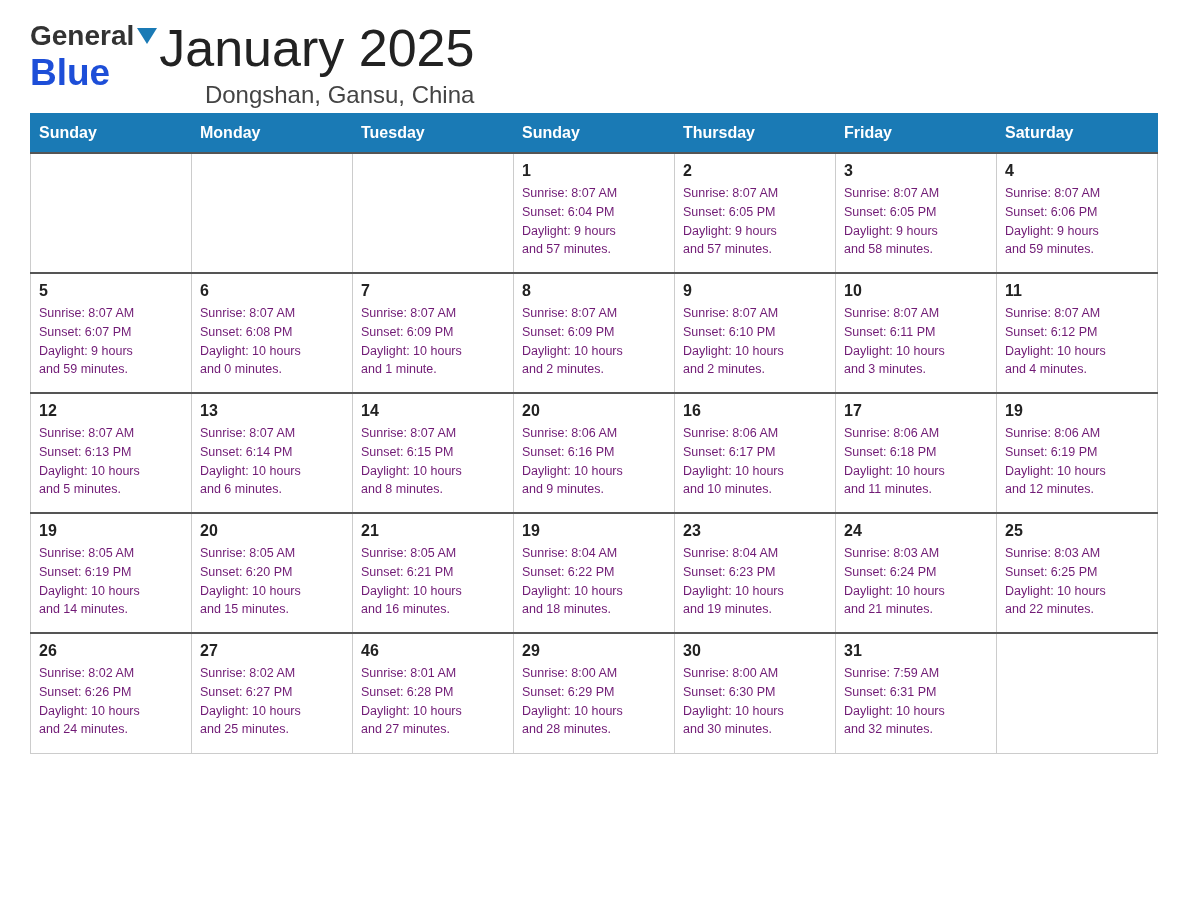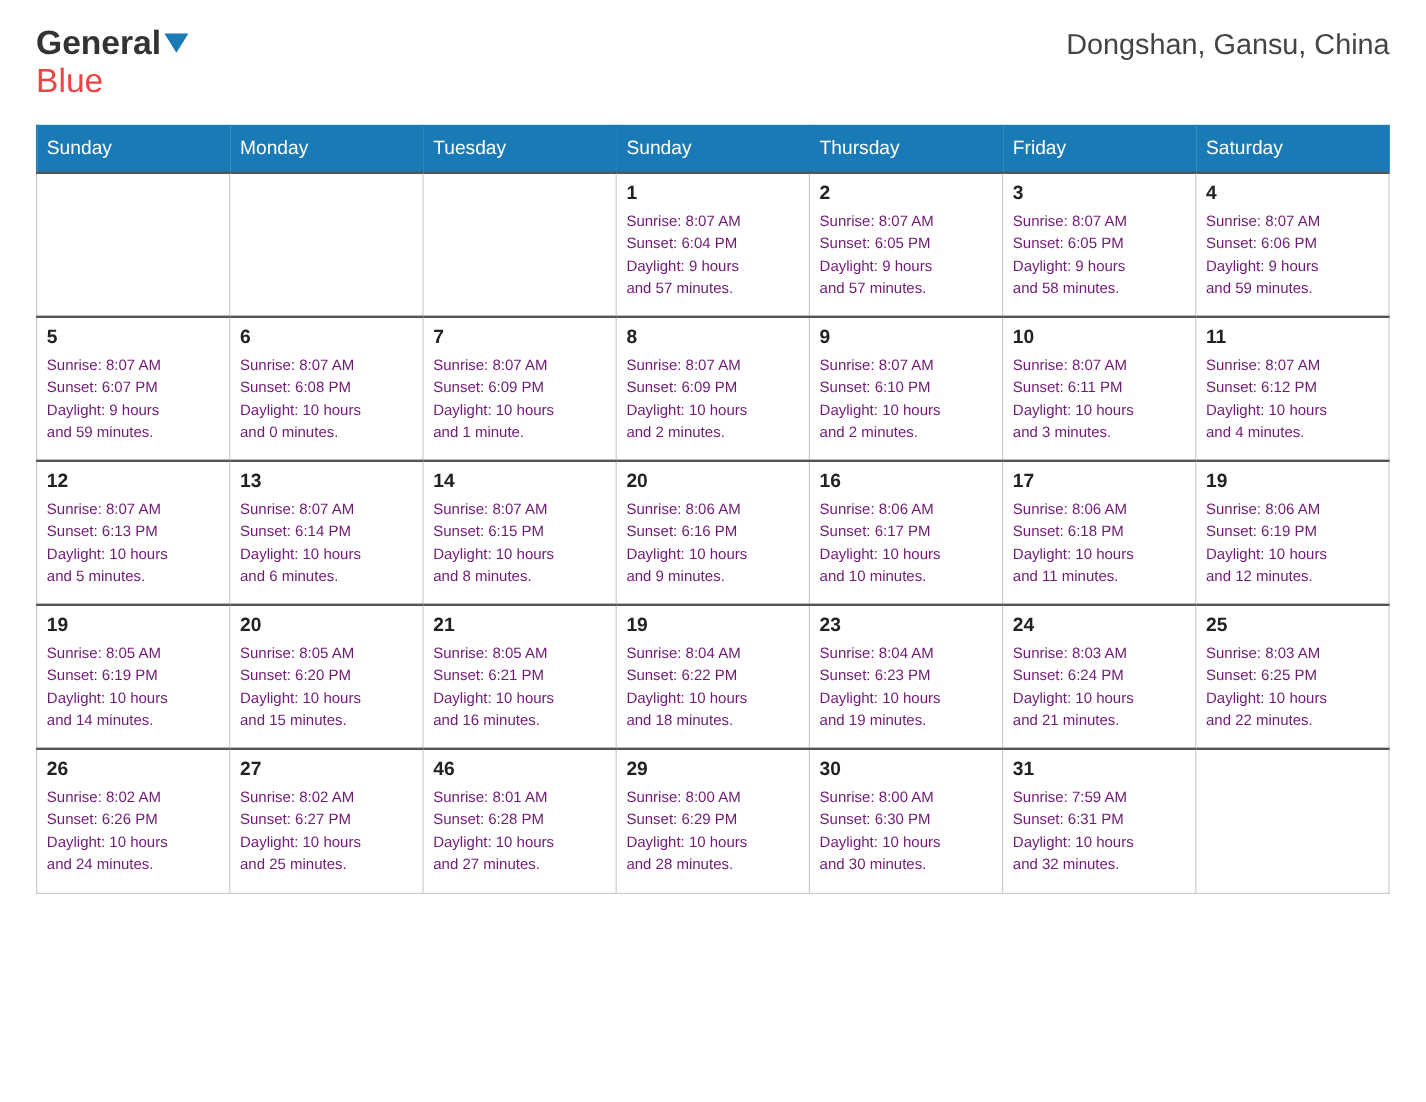--- a/index.html
+++ b/index.html
@@ -5,23 +5,23 @@
     * { margin: 0; padding: 0; box-sizing: border-box; }
     body {
       font-family: Arial, sans-serif;
       background: #ffffff;
       width: 1188px;
       min-height: 918px;
       padding: 20px 30px;
     }
     .header {
       display: flex;
-      justify-content: space-between;
+      justify-content: flex-start;
       align-items: flex-start;
-      margin-bottom: 20px;
+      margin-bottom: 4px;
     }
     .logo {
       display: flex;
       flex-direction: column;
       align-items: flex-start;
     }
     .logo-text {
       font-size: 28px;
       font-weight: bold;
       color: #333;
@@ -32,21 +32,21 @@
     .logo-triangle {
       width: 0; height: 0;
       border-left: 10px solid transparent;
       border-right: 10px solid transparent;
       border-top: 16px solid #1a7ab5;
       display: inline-block;
       margin-left: 3px;
       margin-right: 2px;
       vertical-align: middle;
     }
-    .logo-blue { color: #ef4444; font-size: 28px; font-weight: normal; }
+    .logo-blue { color: #1d4ed8; font-size: 37px; font-weight: bold; }
     .title-block { text-align: right; }
     .month-title {
       font-size: 52px;
       font-weight: normal;
       color: #222;
       line-height: 1.1;
     }
     .location {
       font-size: 24px;
       color: #444;
@@ -54,21 +54,21 @@
     }
     .calendar {
       width: 100%;
       border-collapse: collapse;
       table-layout: fixed;
     }
     .calendar th {
       background-color: #1a7ab5;
       color: white;
       font-size: 16px;
-      font-weight: normal;
+      font-weight: bold;
       padding: 10px 8px;
       text-align: left;
       border: 1px solid #1a7ab5;
     }
     .calendar td {
       border: 1px solid #ccc;
       vertical-align: top;
       padding: 8px;
       font-size: 13px;
       color: #333;
@@ -98,20 +98,21 @@
 
 <div class="header">
   <div class="logo">
     <div class="logo-text">
       <span class="logo-general">General</span>
         <span class="logo-triangle"></span>
     </div>
     <div class="logo-blue">Blue</div>
   </div>
   <div class="title-block">
+    <div class="month-title">January 2025</div>
     <div class="location">Dongshan, Gansu, China</div>
   </div>
 </div>
 
 <table class="calendar">
   <thead>
     <tr>
     <th>Sunday</th>
         <th>Monday</th>
         <th>Tuesday</th>

